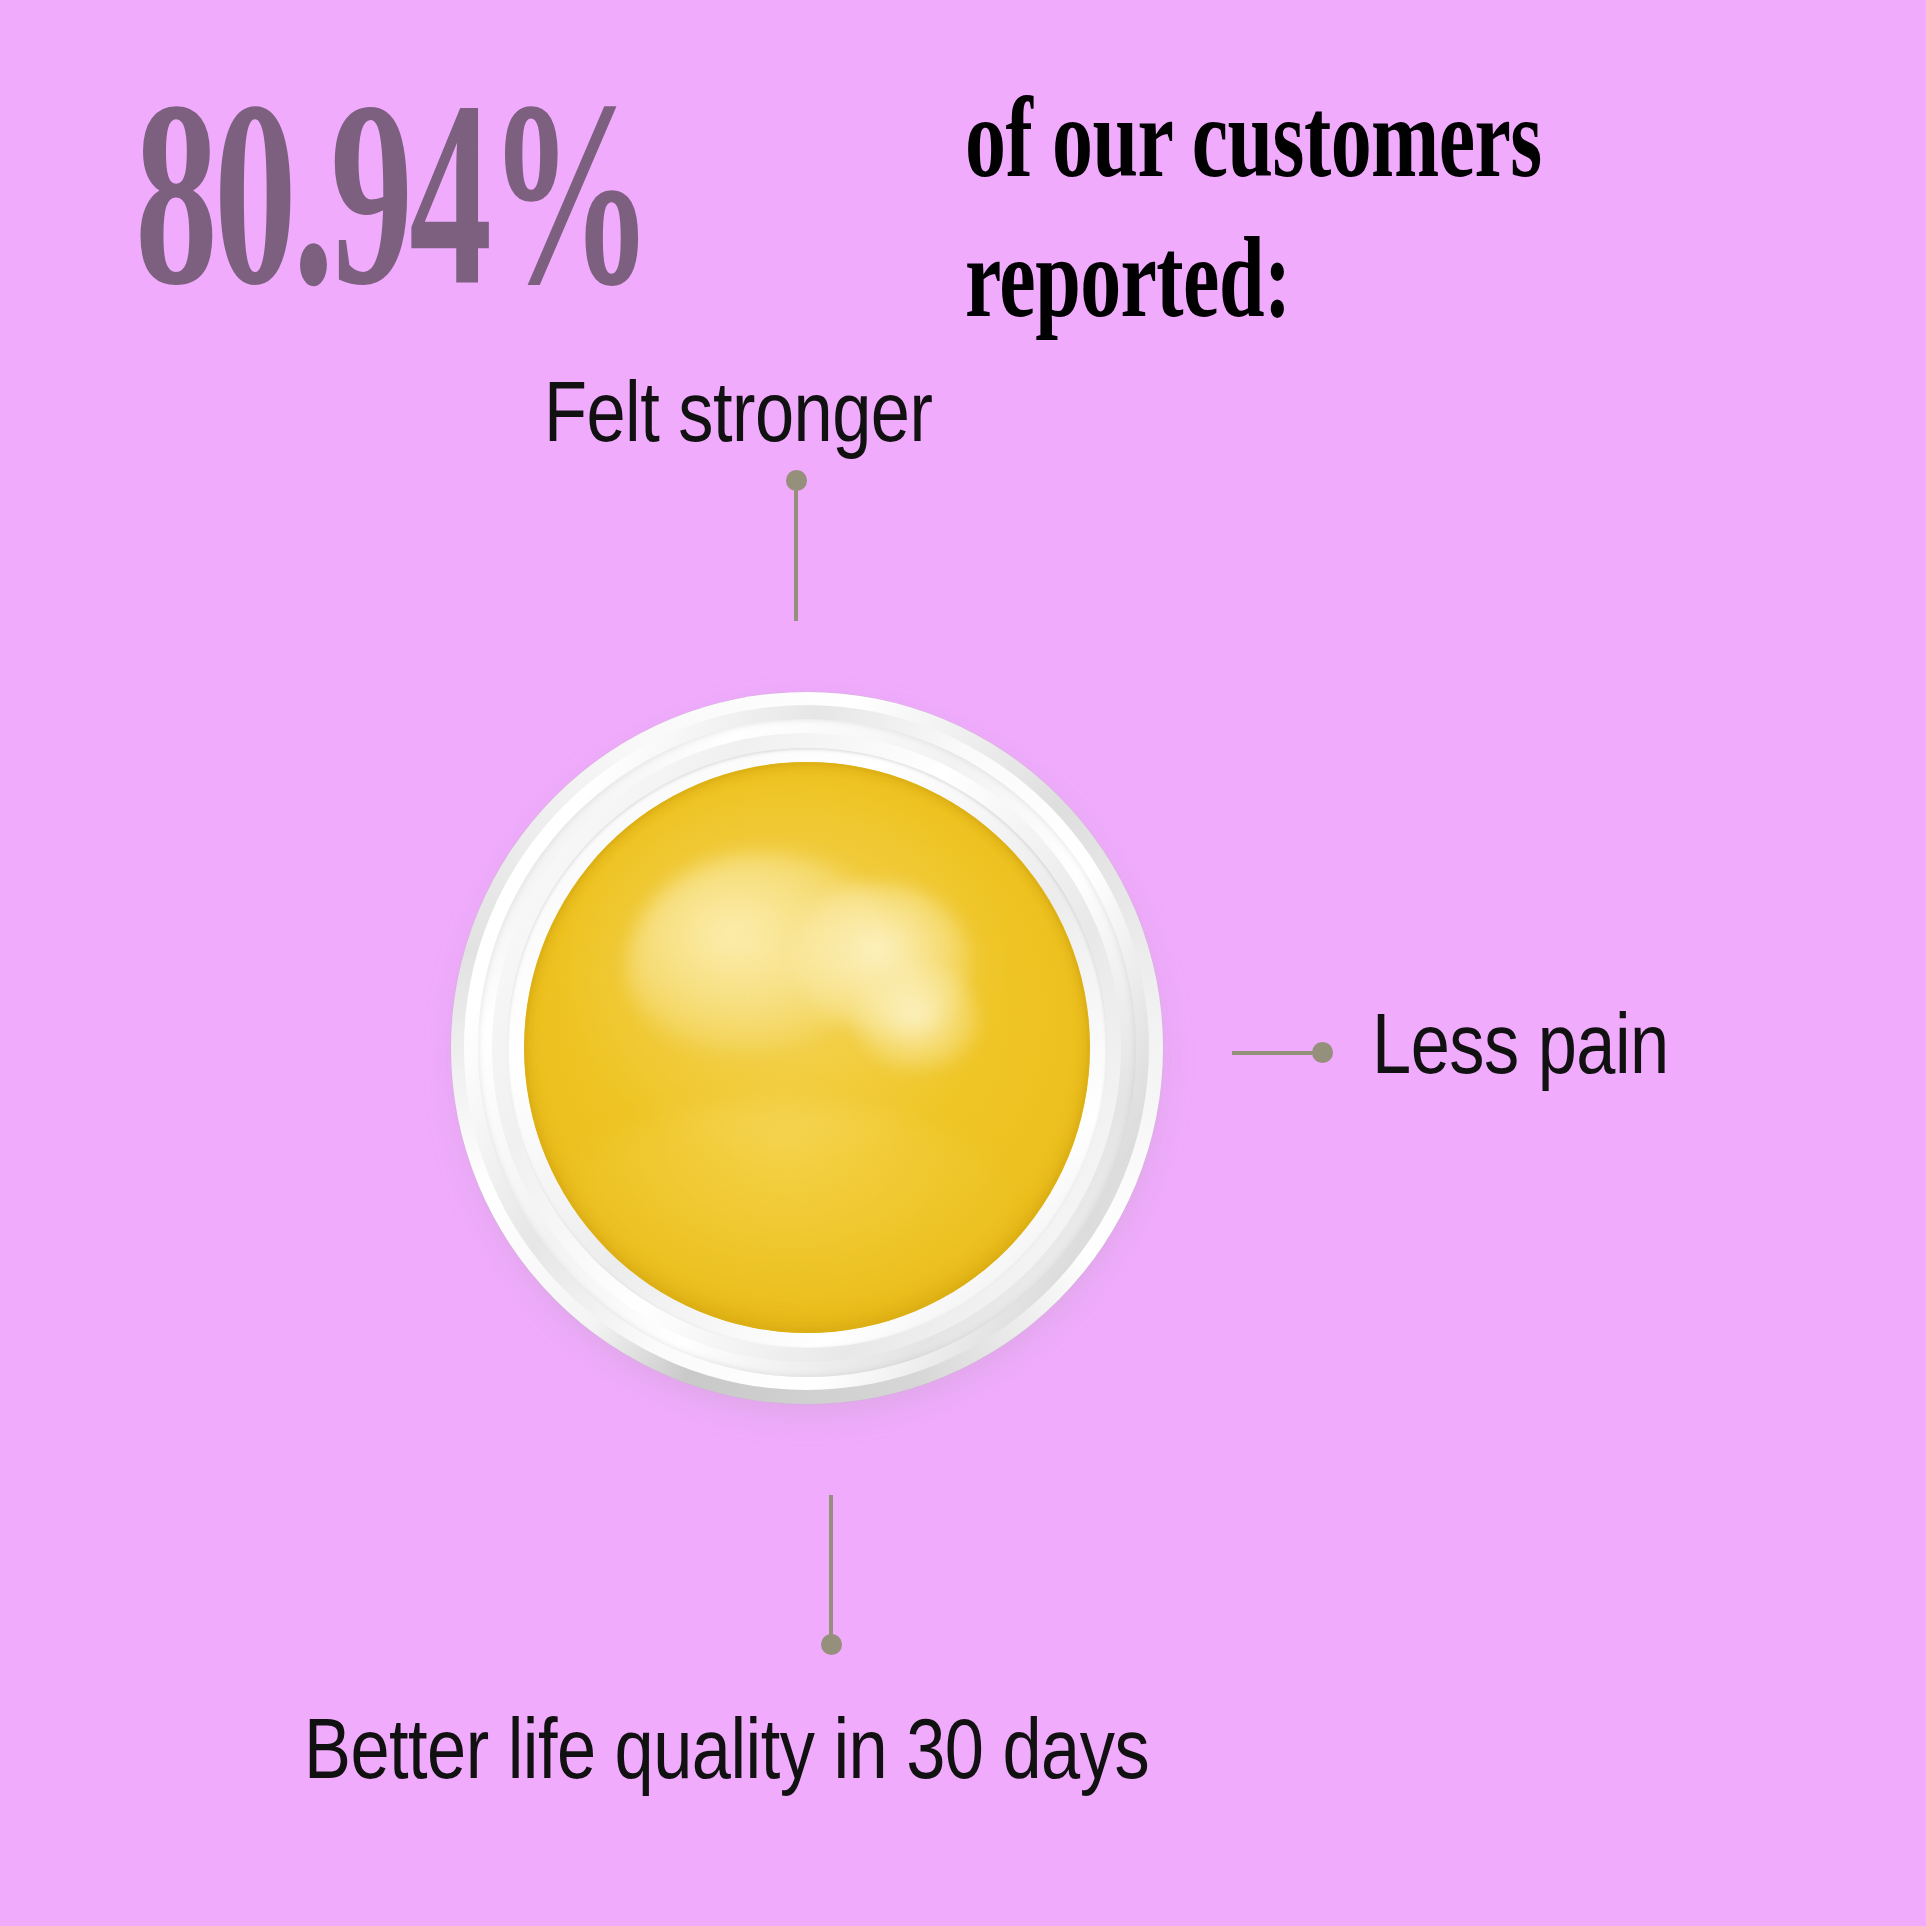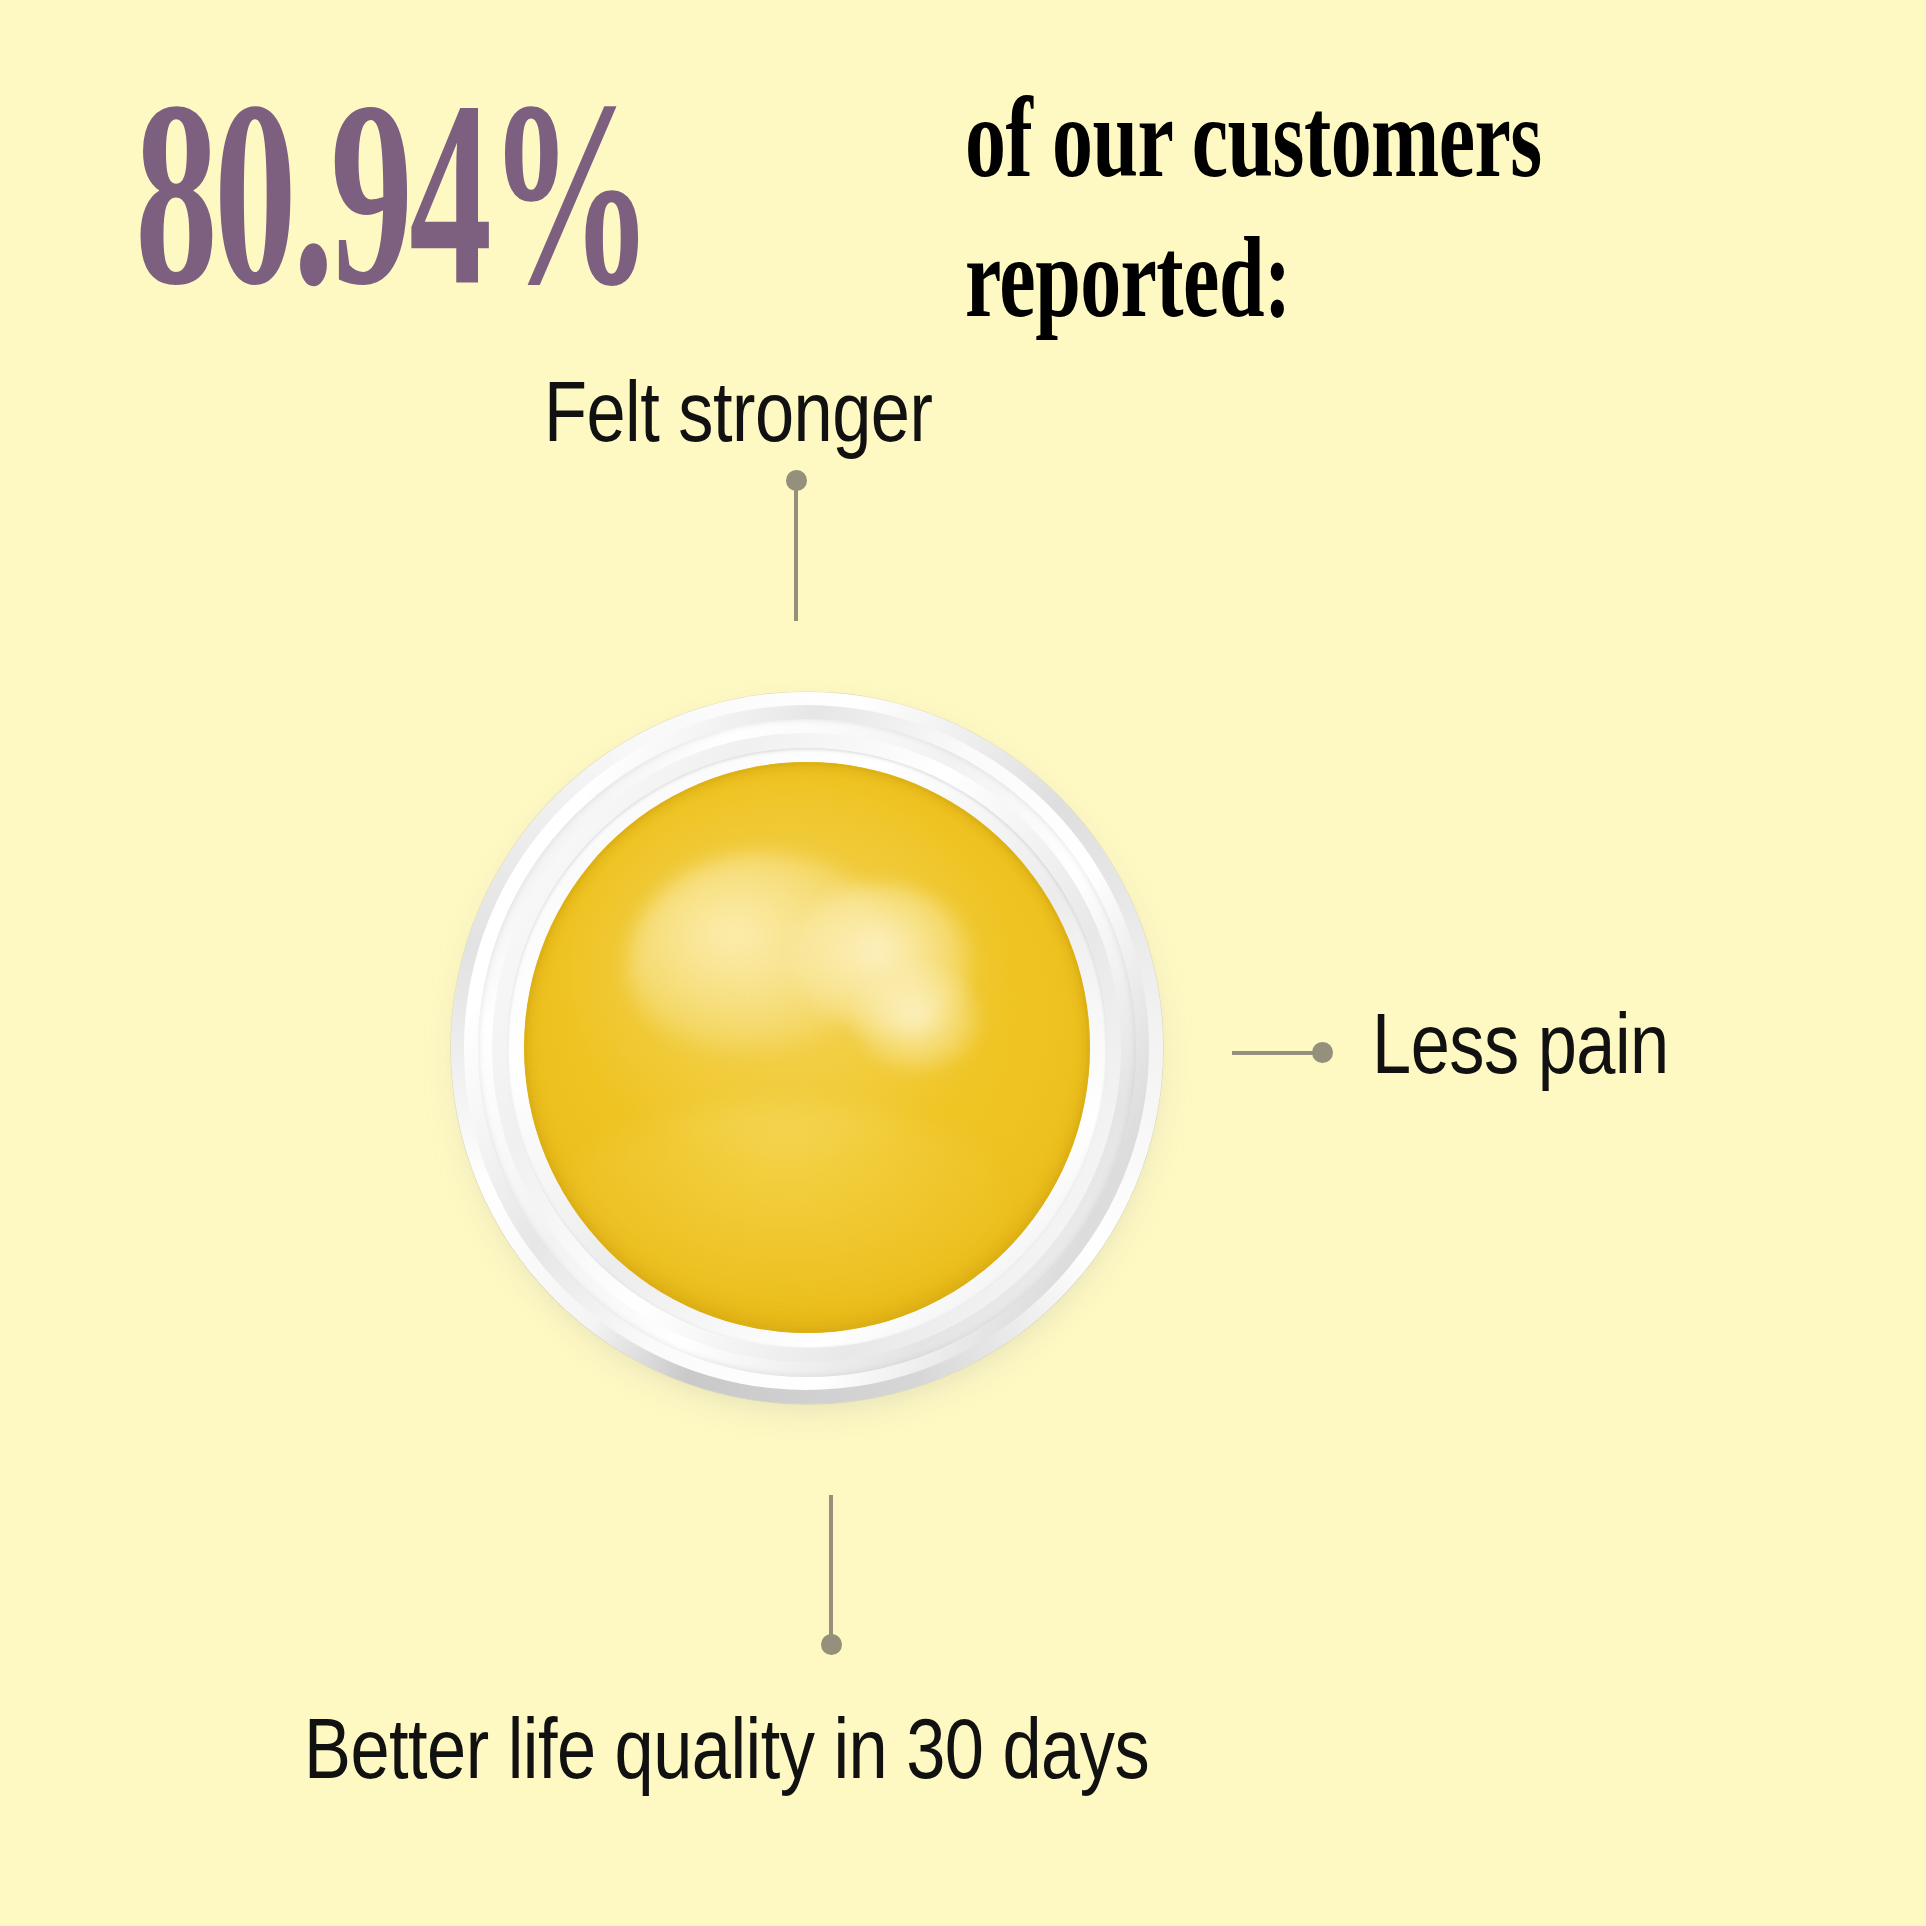--- a/index.html
+++ b/index.html
@@ -6,21 +6,21 @@
   html, body {
     margin: 0;
     padding: 0;
     background: #efefef;
   }
 
   #canvas {
     position: relative;
     width: 1926px;
     height: 1926px;
-    background: #fef9c3;
+    background: #f0abfc;
     overflow: hidden;
     font-family: "Liberation Sans", sans-serif;
   }
 
   
   .headline-block {
     position: absolute;
     left: 0;
     top: 0;
     width: 1926px;

